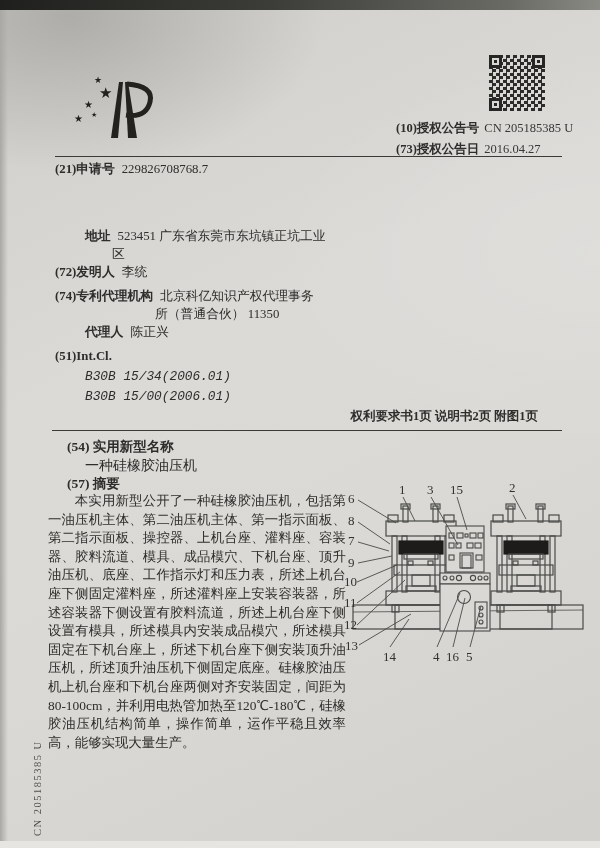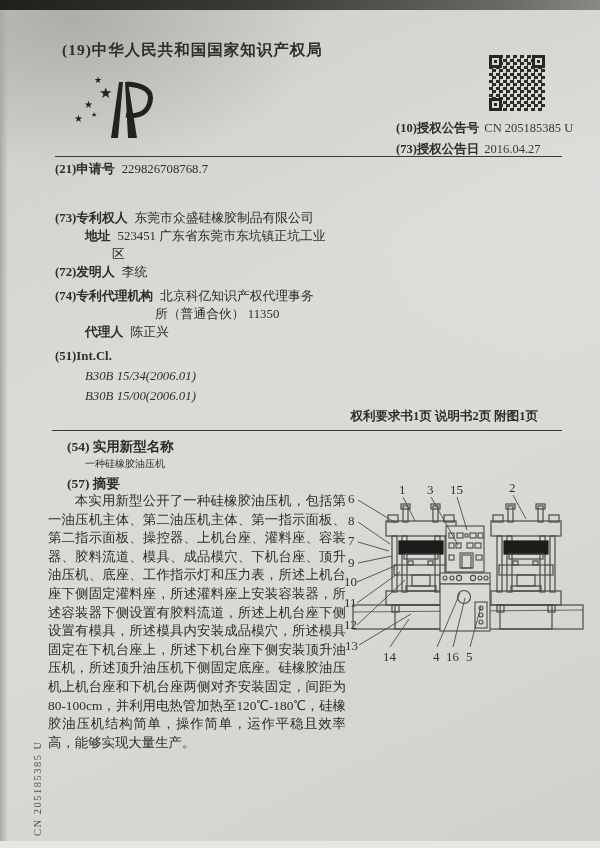--- a/index.html
+++ b/index.html
@@ -19,21 +19,21 @@
   .t{color:#2e2d2b;}
   .b{font-weight:bold;}
   .hr{position:absolute;height:0;border-top:1.6px solid #3b3a38;}
   .office{left:62px;top:40px;font-size:15.5px;letter-spacing:1px;}
   .doctype{left:222px;top:84px;font-size:21px;letter-spacing:2px;}
   .hdr-r{left:396px;font-size:12.5px;white-space:nowrap;}
   .hdr-r .val{font-family:"Liberation Serif",serif;font-weight:normal;margin-left:5px;color:#38373500;color:#383735;}
   .row{font-size:12.8px;white-space:nowrap;}
   .row .lab{font-weight:bold;}
   .row .val{margin-left:7px;}
-  .ital{font-style:italic;}
+  .ital{font-style:italic;font-family:Liberation Mono, monospace;}
   .pagesline{top:408px;right:62px;font-size:12.5px;font-weight:bold;white-space:nowrap;}
   .pagesline span{font-family:Liberation Serif, serif;}
   .sec-label{font-size:13.5px;font-weight:bold;margin-left:12px;}
   .abstract{left:48px;top:492px;width:298px;font-size:13.4px;line-height:18.6px;
     text-align:justify;text-indent:2em;color:#2e2d2b;}
   .sidecode{left:32px;top:836px;width:120px;font-size:10.5px;letter-spacing:1.5px;color:#514f4a;
     transform:rotate(-90deg);transform-origin:0 0;white-space:nowrap;}
   
   .qr{left:489px;top:55px;width:56px;height:56px;
     background-image:repeating-conic-gradient(#2c2c2a 0% 25%, rgba(0,0,0,0) 0% 50%);
@@ -48,21 +48,20 @@
 </style>
 </head>
 <body>
 
 <div class="photo">
   <div class="paper"></div>
   <div class="top-strip"></div>
   <div class="left-strip"></div>
   <div class="bottom-strip"></div>
 
-  <div class="abs t b office">(19)中华人民共和国国家知识产权局</div>
 
   <div class="abs logo">
     <span class="star" style="left:30px;top:2px;font-size:9px;">★</span>
     <span class="star" style="left:35px;top:12px;font-size:15px;">★</span>
     <span class="star" style="left:20px;top:26px;font-size:10px;">★</span>
     <span class="star" style="left:10px;top:40px;font-size:10px;">★</span>
     <span class="star" style="left:27px;top:38px;font-size:7px;">★</span>
     <svg width="102" height="78" viewBox="0 0 102 78">
       <polygon points="55,8 59,8 54,64 47,64" fill="#23221f"></polygon>
       <polygon points="61,8 64,8 73,64 64,64" fill="#23221f"></polygon>
@@ -82,23 +81,20 @@
   </div>
   <div class="abs t hdr-r" style="top:141px;">
     <span class="b">(73)授权公告日</span><span class="val">2016.04.27</span>
   </div>
 
   <div class="hr" style="top:156px;left:55px;width:507px;"></div>
 
   <div class="abs t row" style="left:55px;top:161px;">
     <span class="lab">(21)申请号</span><span class="val">229826708768.7</span>
   </div>
-  <div class="abs t row" style="left:55px;top:210px;">
-    <span class="lab">(73)专利权人</span><span class="val">东莞市众盛硅橡胶制品有限公司</span>
-  </div>
   <div class="abs t row" style="left:85px;top:228px;">
     <span class="lab">地址</span><span class="val">523451 广东省东莞市东坑镇正坑工业</span>
   </div>
   <div class="abs t row" style="left:112px;top:246px;">
     <span>区</span>
   </div>
   <div class="abs t row" style="left:55px;top:264px;">
     <span class="lab">(72)发明人</span><span class="val">李统</span>
   </div>
   <div class="abs t row" style="left:55px;top:288px;">
@@ -122,21 +118,21 @@
 
   <div class="abs t pagesline">
     <span>权利要求书1页</span>
     <span>说明书2页</span>
     <span>附图1页</span>
   </div>
 
   <div class="hr" style="top:430px;left:52px;width:510px;"></div>
 
   <div class="abs t sec-label" style="left:55px;top:438px;">(54) 实用新型名称</div>
-  <div class="abs t" style="left:85px;top:457px;font-size:10px;text-align:center;">一种硅橡胶油压机</div>
+  <div class="abs t" style="left:85px;top:457px;font-size:14px;text-align:center;">一种硅橡胶油压机</div>
   <div class="abs t sec-label" style="left:55px;top:475px;">(57) 摘要</div>
   <div class="abs abstract">本实用新型公开了一种硅橡胶油压机，包括第一油压机主体、第二油压机主体、第一指示面板、第二指示面板、操控器、上机台座、灌料座、容装器、胶料流道、模具、成品模穴、下机台座、顶升油压机、底座、工作指示灯和压力表，所述上机台座下侧固定灌料座，所述灌料座上安装容装器，所述容装器下侧设置有胶料流道，所述上机台座下侧设置有模具，所述模具内安装成品模穴，所述模具固定在下机台座上，所述下机台座下侧安装顶升油压机，所述顶升油压机下侧固定底座。硅橡胶油压机上机台座和下机台座两侧对齐安装固定，间距为80-100cm，并利用电热管加热至120℃-180℃，硅橡胶油压机结构简单，操作简单，运作平稳且效率高，能够实现大量生产。</div>
 
   <svg class="abs figure" viewBox="0 0 252 200">
     <defs>
       <g id="press" fill="none" stroke="#4a4a48" stroke-width="1.2">
         <rect x="17" y="2" width="5" height="16"></rect>
           <rect x="15" y="0" width="9" height="5"></rect>
         <rect x="47" y="2" width="5" height="16"></rect>
           <rect x="45" y="0" width="9" height="5"></rect>

